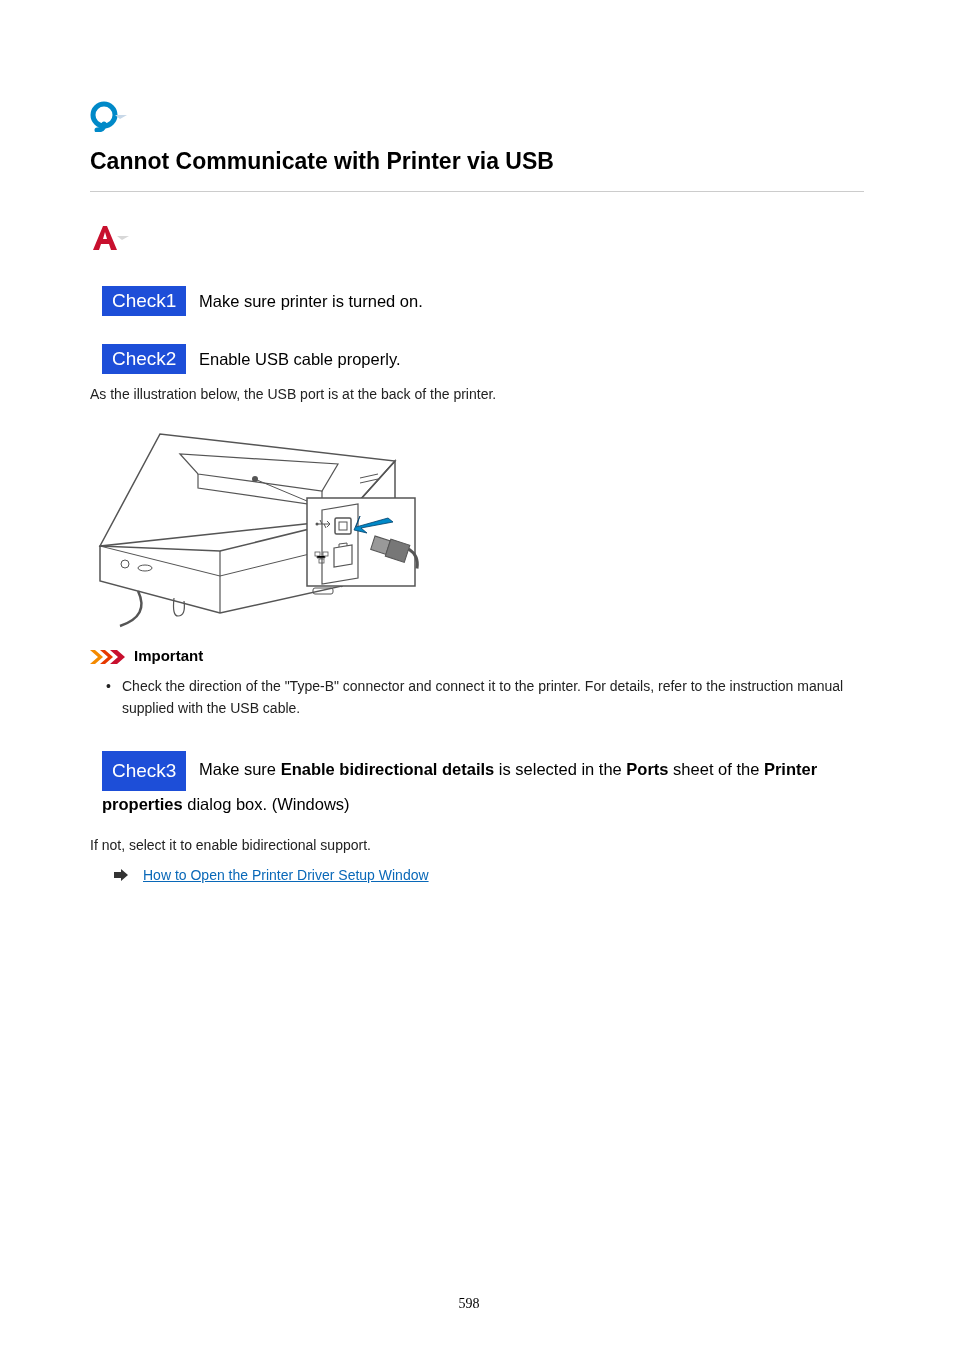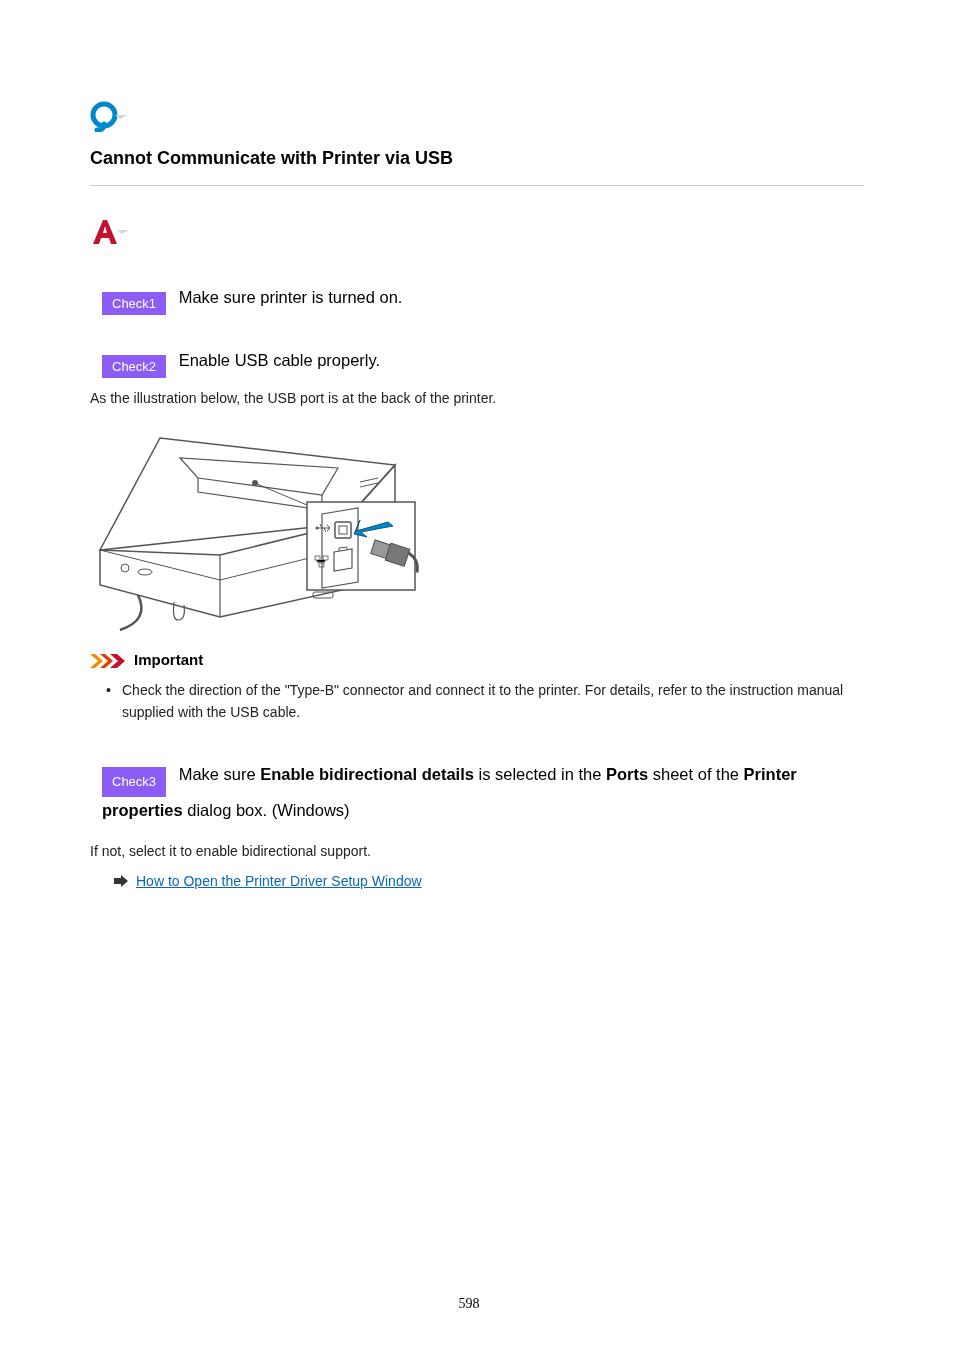--- a/index.html
+++ b/index.html
@@ -16,21 +16,21 @@
       padding: 100px 90px 40px 90px;
     }
     .q-icon {
       margin-bottom: 12px;
     }
     .q-icon svg {
       width: 40px;
       height: 32px;
     }
     .page-title {
-      font-size: 18px;
+      font-size: 23px;
       font-weight: bold;
       color: #000;
       padding-bottom: 16px;
       border-bottom: 1px solid #ccc;
       margin-bottom: 30px;
     }
     .a-icon {
       margin-bottom: 28px;
     }
     .a-icon svg {
@@ -38,27 +38,26 @@
       height: 32px;
     }
     .check-line {
       margin-bottom: 12px;
       font-size: 16.5px;
       color: #000;
       padding-left: 12px;
     }
     .check-badge {
       display: inline-block;
-      background: #8b5cf6;
+      background: #1d4ed8;
       color: #fff;
-      font-size: 13px;
+      font-size: 19px;
       padding: 4px 10px;
       margin-right: 8px;
       vertical-align: middle;
-      margin-top: 12px;
     }
     .check-text {
       vertical-align: middle;
     }
     .desc {
       font-size: 14px;
       color: #222;
       margin-top: 10px;
       margin-bottom: 14px;
     }
@@ -111,20 +110,21 @@
       color: #000;
     }
     .bold {
       font-weight: bold;
     }
     .link-line {
       display: flex;
       align-items: center;
       padding-left: 24px;
       margin-top: 6px;
+      gap: 7px;
     }
     .arrow-icon {
       margin-right: 8px;
       display: inline-flex;
       align-items: center;
     }
     .link {
       color: #0968b8;
       text-decoration: underline;
       font-size: 14px;

